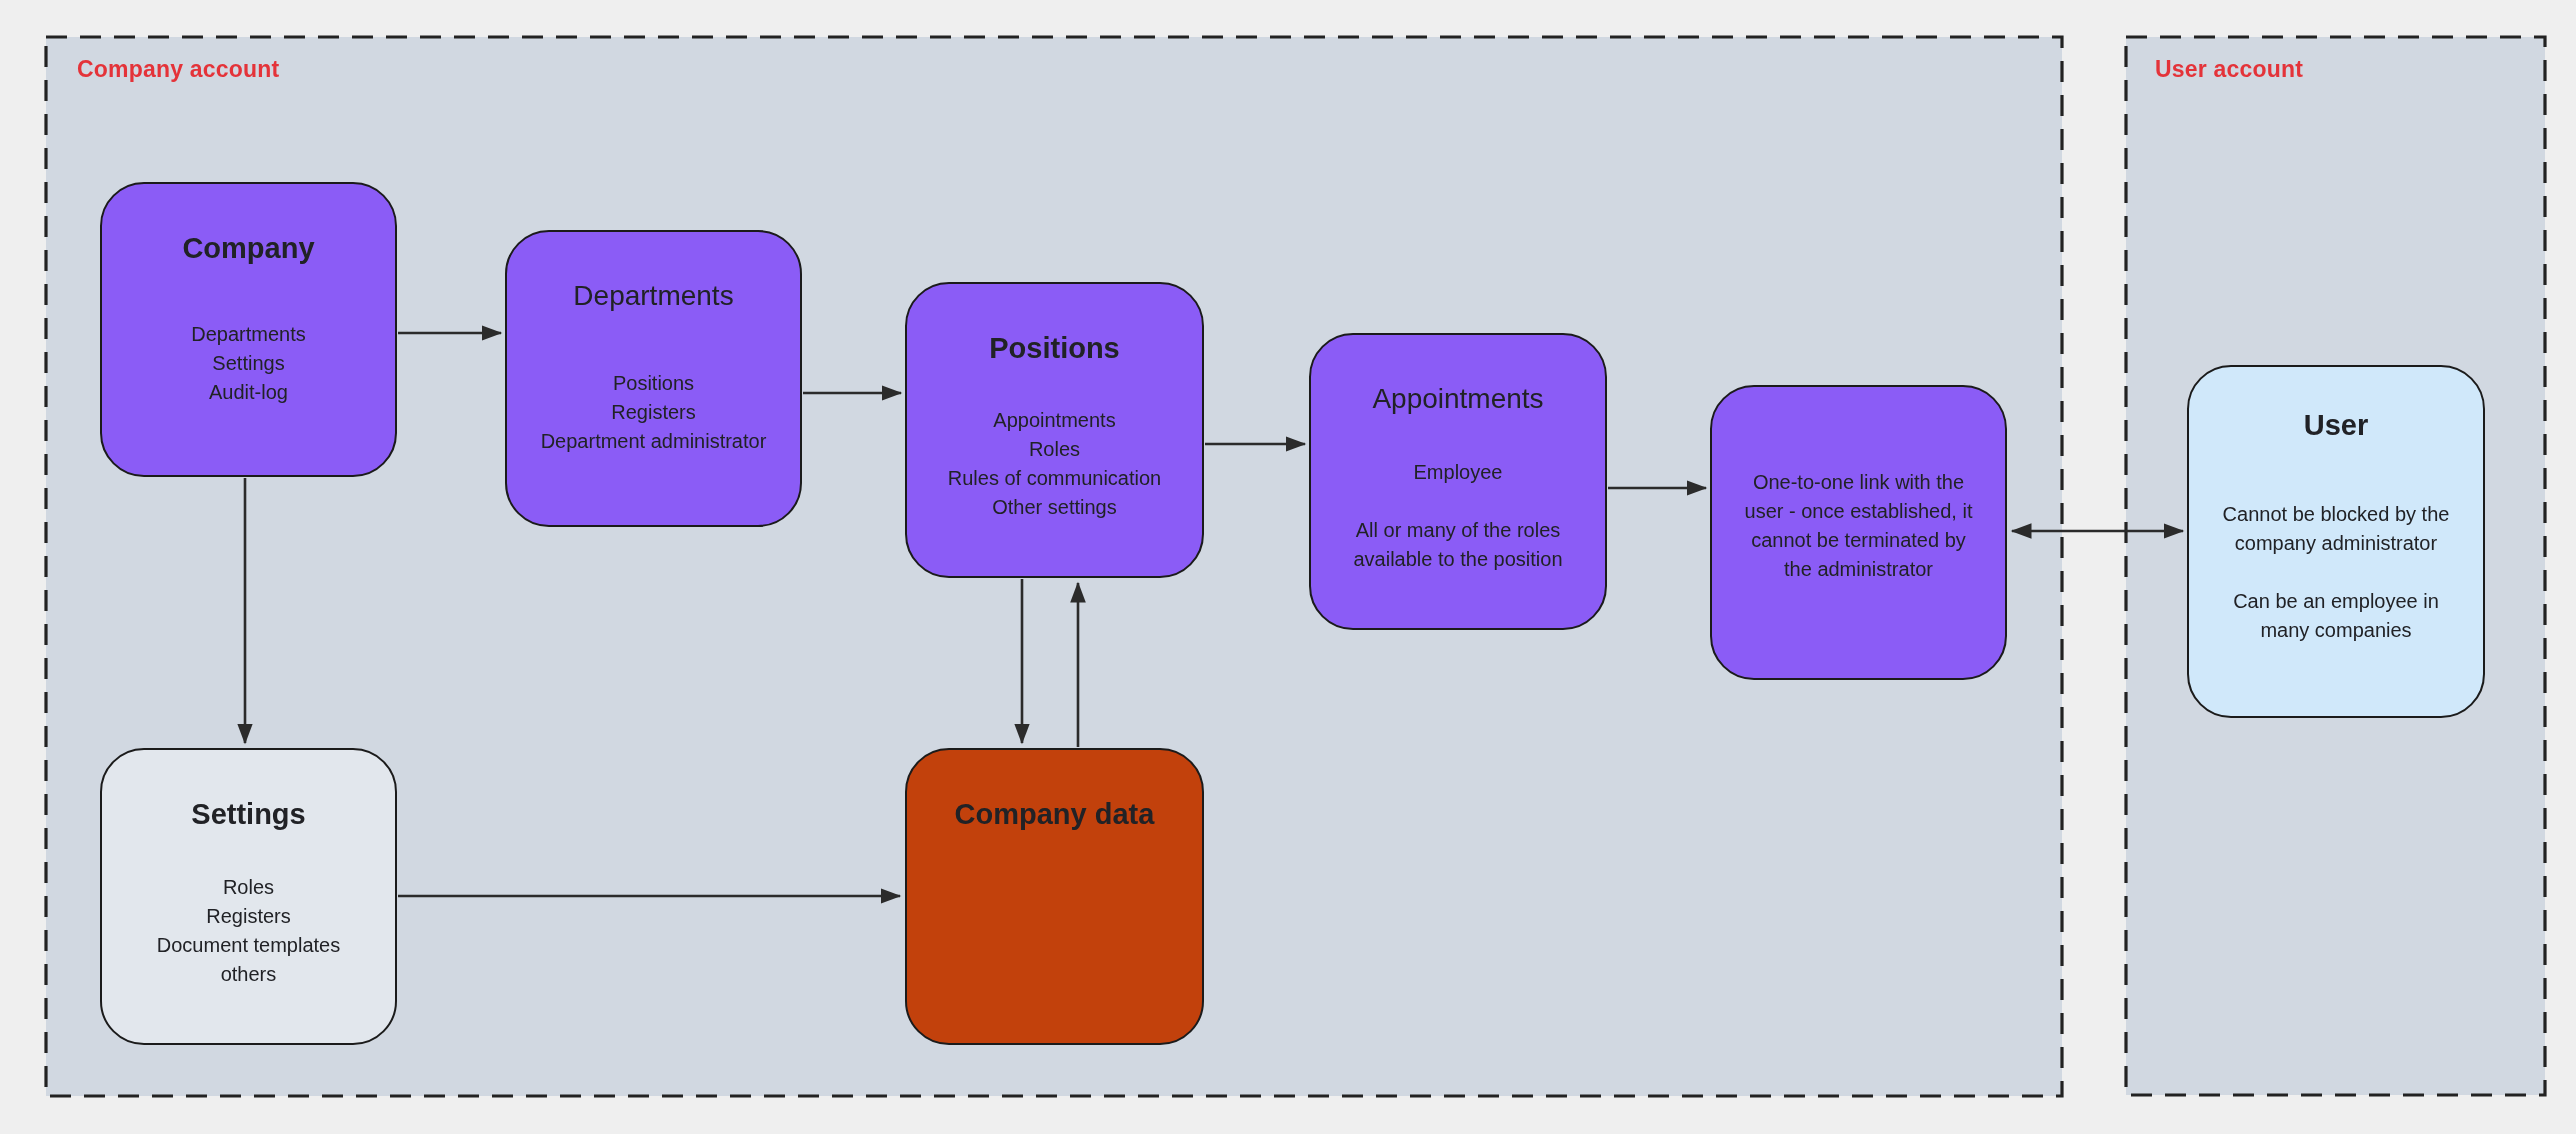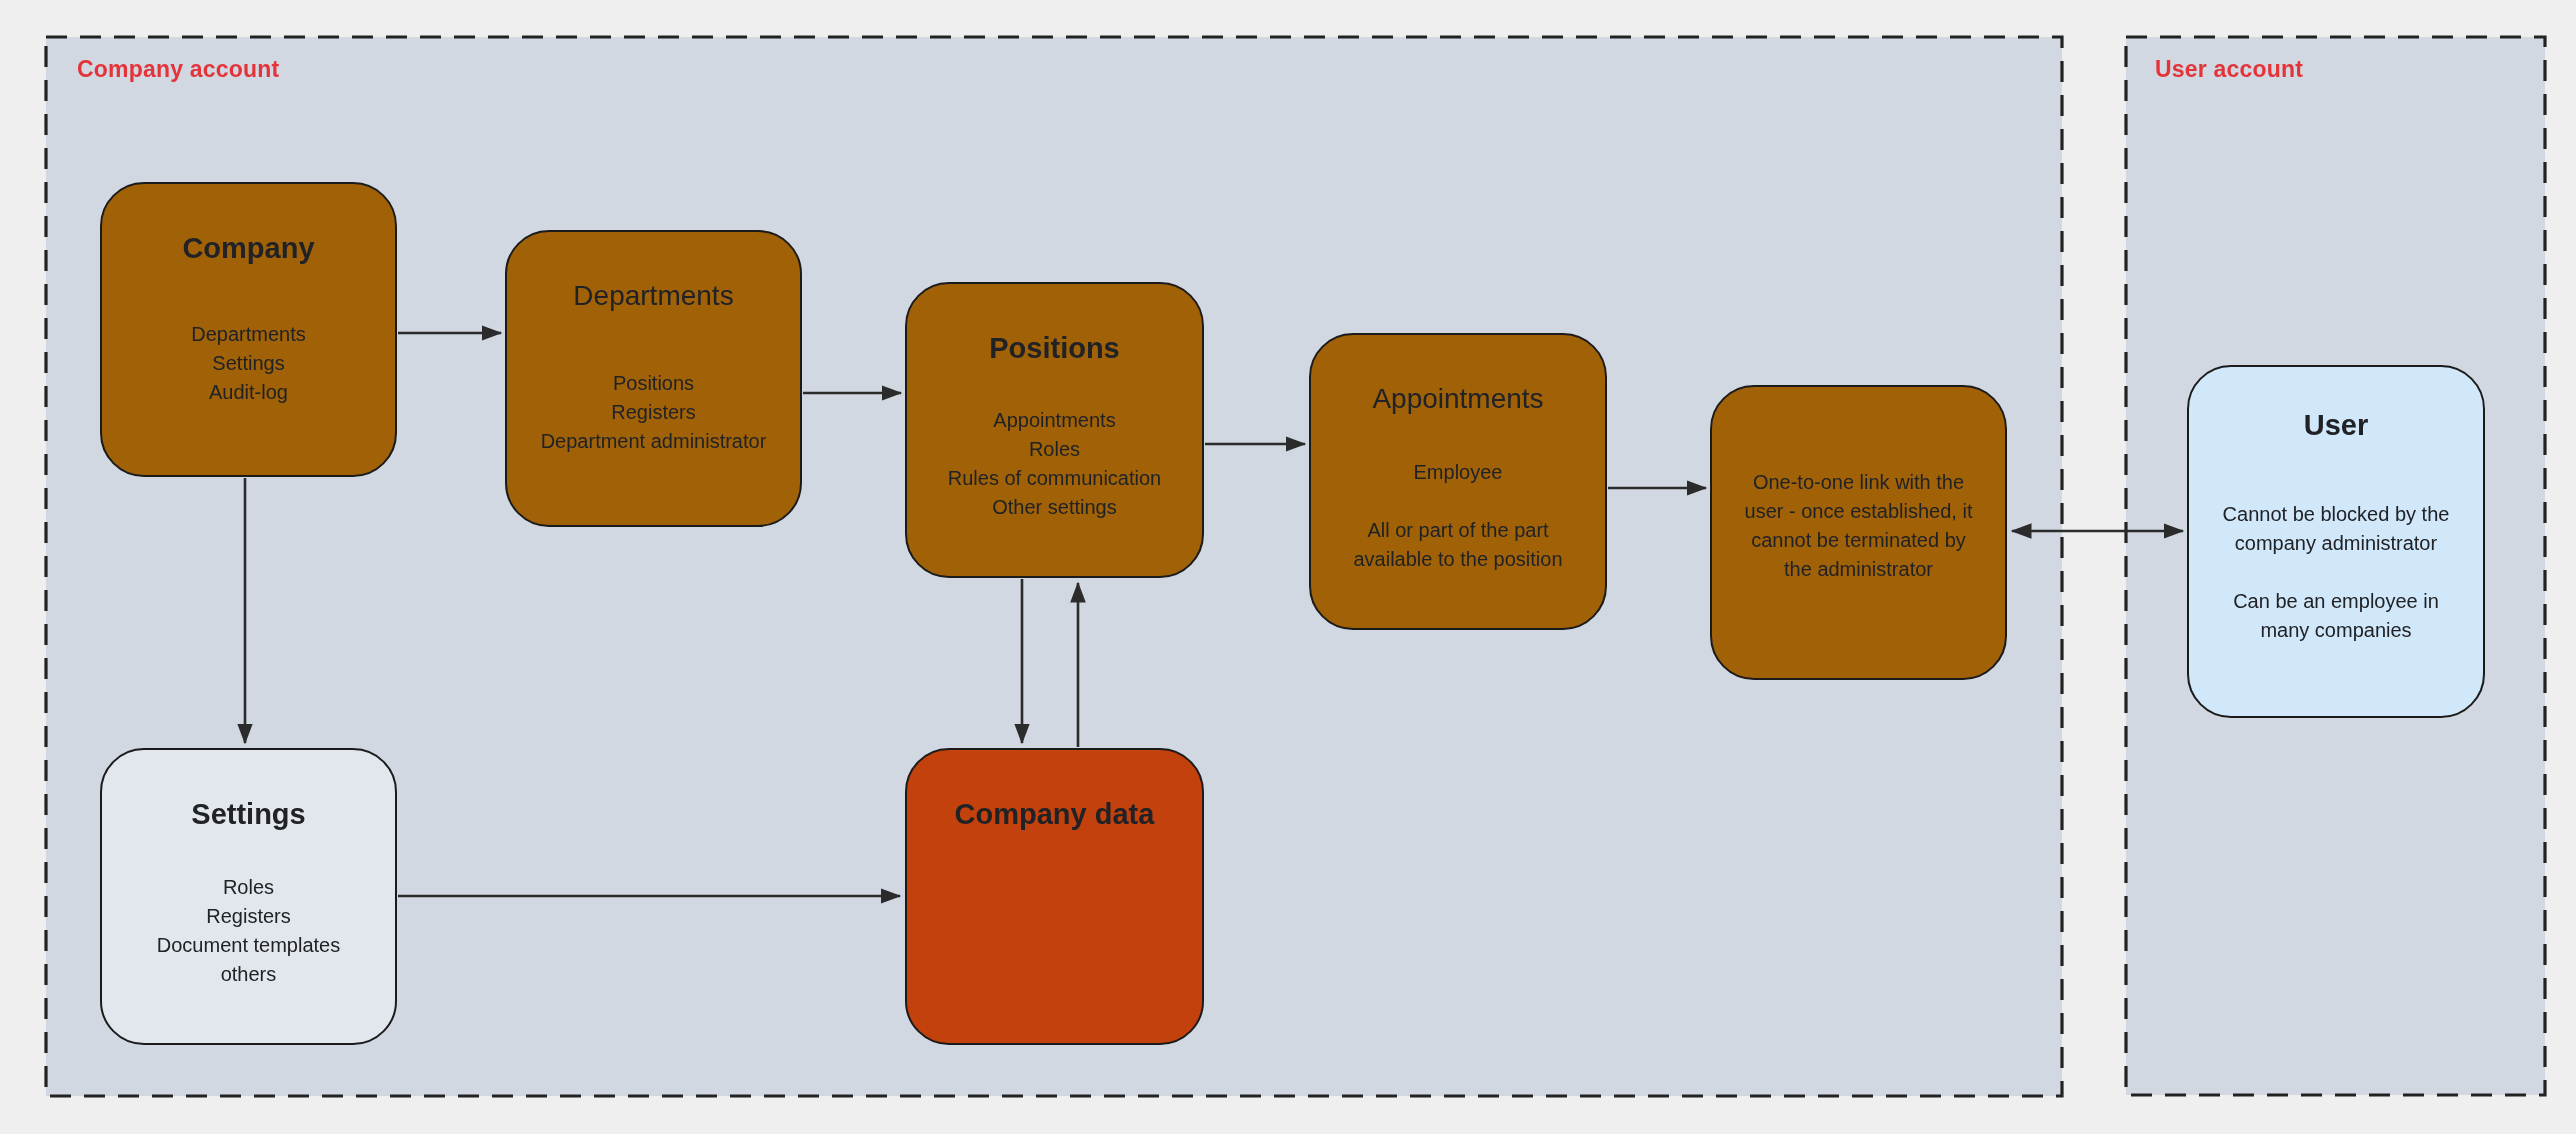--- a/index.html
+++ b/index.html
@@ -55,21 +55,21 @@
   .node-body {
     flex: 1 1 auto;
     display: flex;
     align-items: center;
     justify-content: center;
     font-size: 20px;
     line-height: 29px;
     white-space: pre-line;
     padding: 6px 12px 20px 12px;
   }
-  .peach { background: #a16207; }
+  .peach { background: #8b5cf6; }
   .grayblue { background: #e2e7ed; }
   .mint { background: #c2410c; }
   .blue { background: #d0e8fa; align-items: center; }
 </style>
 </head>
 <body>
 
 <div id="canvas">
 
   <svg id="connector-layer" viewBox="0 0 2576 1134" xmlns="http://www.w3.org/2000/svg">
@@ -118,21 +118,21 @@
     <div class="node-body">Appointments
 Roles
 Rules of communication
 Other settings</div>
   </div>
 
   <div class="node peach title-regular" style="left:1297px; top:333px; width:298px; height:297px;">
     <div class="node-title">Appointments</div>
     <div class="node-body">Employee
 
-All or part of the part
+All or many of the roles
 available to the position</div>
   </div>
 
   <div class="node peach" style="left:1698px; top:385px; width:297px; height:295px;">
     <div class="node-body">One-to-one link with the
 user - once established, it
 cannot be terminated by
 the administrator</div>
   </div>
 

